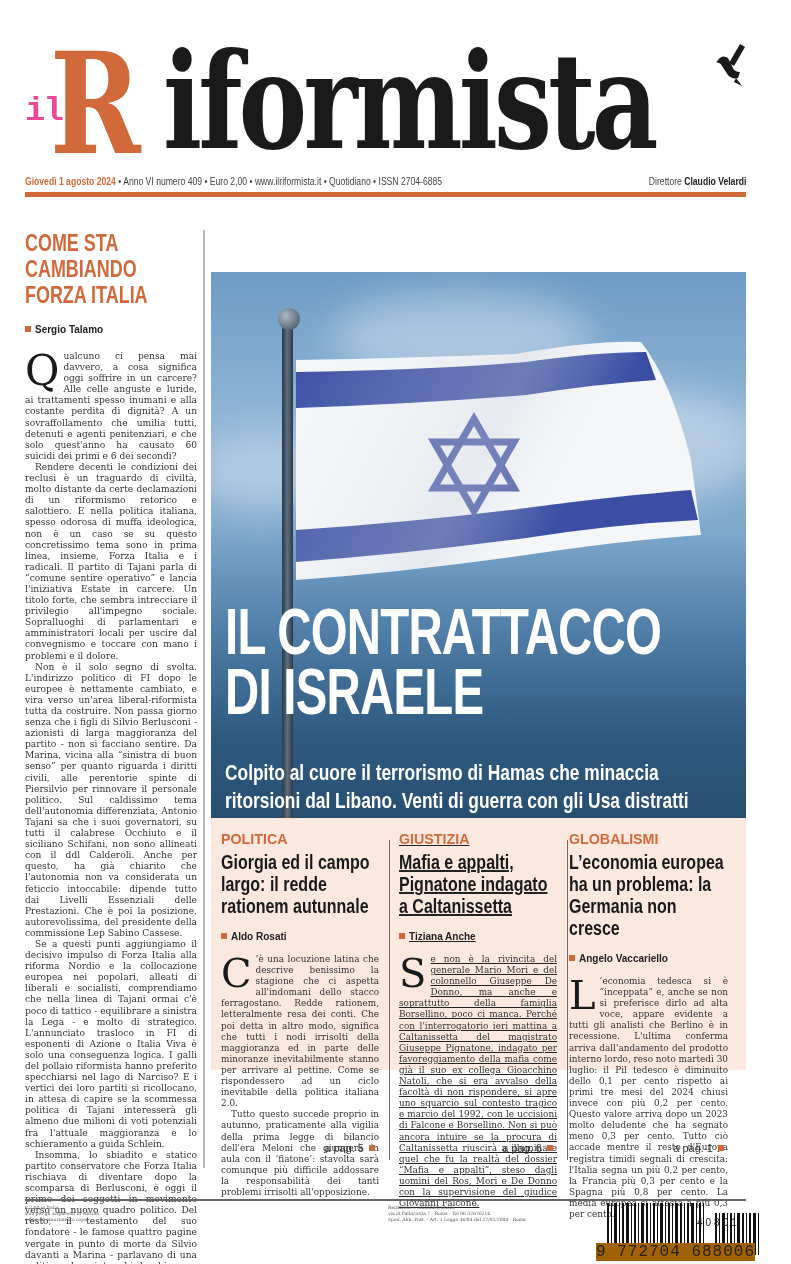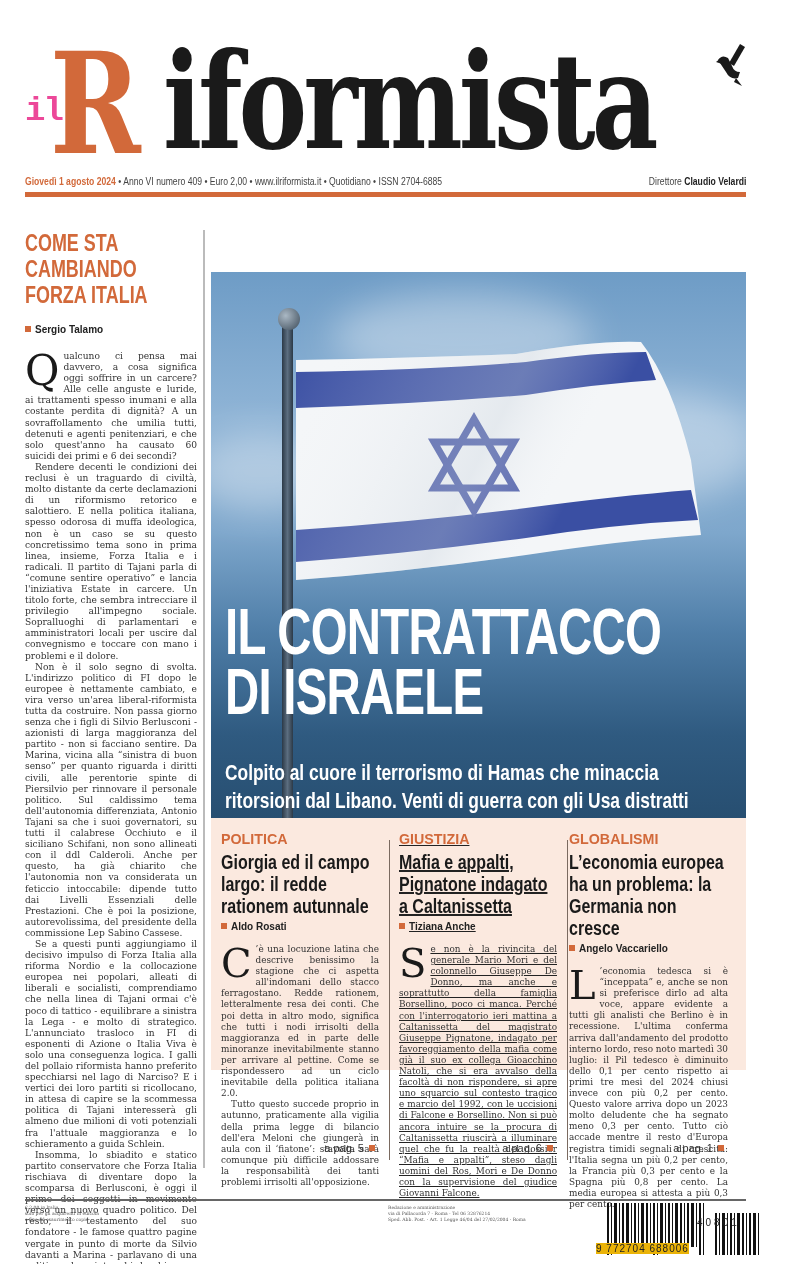--- a/index.html
+++ b/index.html
@@ -45,32 +45,32 @@
 
   
   .box { position: absolute; left: 211px; top: 818px; width: 535px; height: 252px; background: #fbe9df; }
   .story { position: absolute; top: 0; height: 348px; padding: 12px 10px 0 10px; }
   .story.s1 { left: 0; width: 178px; }
   .story.s2 { left: 178px; width: 178px; text-decoration: underline; }
   .story.s3 { left: 348px; width: 179px; }
   .vsep { position: absolute; top: 22px; width: 1px; height: 320px; background: #7a6a60; }
   .kicker { font-family: "Liberation Sans", sans-serif; font-weight: bold; color: #d2693a; font-size: 15px; transform: scaleX(0.95); transform-origin: left top; white-space: nowrap; }
   .story h2 { font-family: "Liberation Sans", sans-serif; font-weight: bold; color: #1a1a1a; font-size: 20px; line-height: 22px; margin-top: 4px; transform: scaleX(0.8); transform-origin: left top; width: 200px; }
-  .story .byline { margin-top: 4px; }
+  .story .byline { margin-top: 14px; }
   .story .body-text { margin-top: 12px; font-size: 8.9px; line-height: 11.1px; }
   .story .dropcap { font-size: 40px; line-height: 34px; }
   .apag { position: absolute; right: 14px; bottom: 12px; font-family: "Liberation Sans", sans-serif; font-size: 11px; color: #333; white-space: nowrap; }
   .apag .sq { display: inline-block; width: 6px; height: 6px; background: #d2693a; margin-left: 5px; vertical-align: 1px; }
 
   
   .footer-rule { position: absolute; left: 25px; top: 1199px; width: 721px; height: 2px; background: #666; }
   .footer-left { position: absolute; left: 25px; top: 1205px; font-size: 4.5px; line-height: 6px; color: #555; }
   .footer-mid { position: absolute; left: 388px; top: 1205px; font-size: 4.5px; line-height: 6px; color: #555; }
   .barcode { position: absolute; left: 597px; top: 1203px; width: 170px; height: 58px; }
-  .barcode-num { position: absolute; left: 596px; top: 1243px; font-family: Liberation Sans, sans-serif; font-size: 10px; color: #222; background: #eab308; letter-spacing: 1px; }
+  .barcode-num { position: absolute; left: 596px; top: 1243px; font-family: Liberation Mono, monospace; font-size: 16px; color: #222; background: #a16207; letter-spacing: 1px; }
   .barcode-add { position: absolute; left: 697px; top: 1201px; font-family: "Liberation Sans", sans-serif; font-size: 10px; color: #222; letter-spacing: 3px; margin-top: 16px; }
 </style>
 </head>
 <body>
 
 <header class="masthead">
   <div class="logo-il">il</div>
   <div class="logo-R">R</div>
   <div class="logo-rest">iformista</div>
   <svg class="logo-mascot" viewBox="0 0 36 46">

